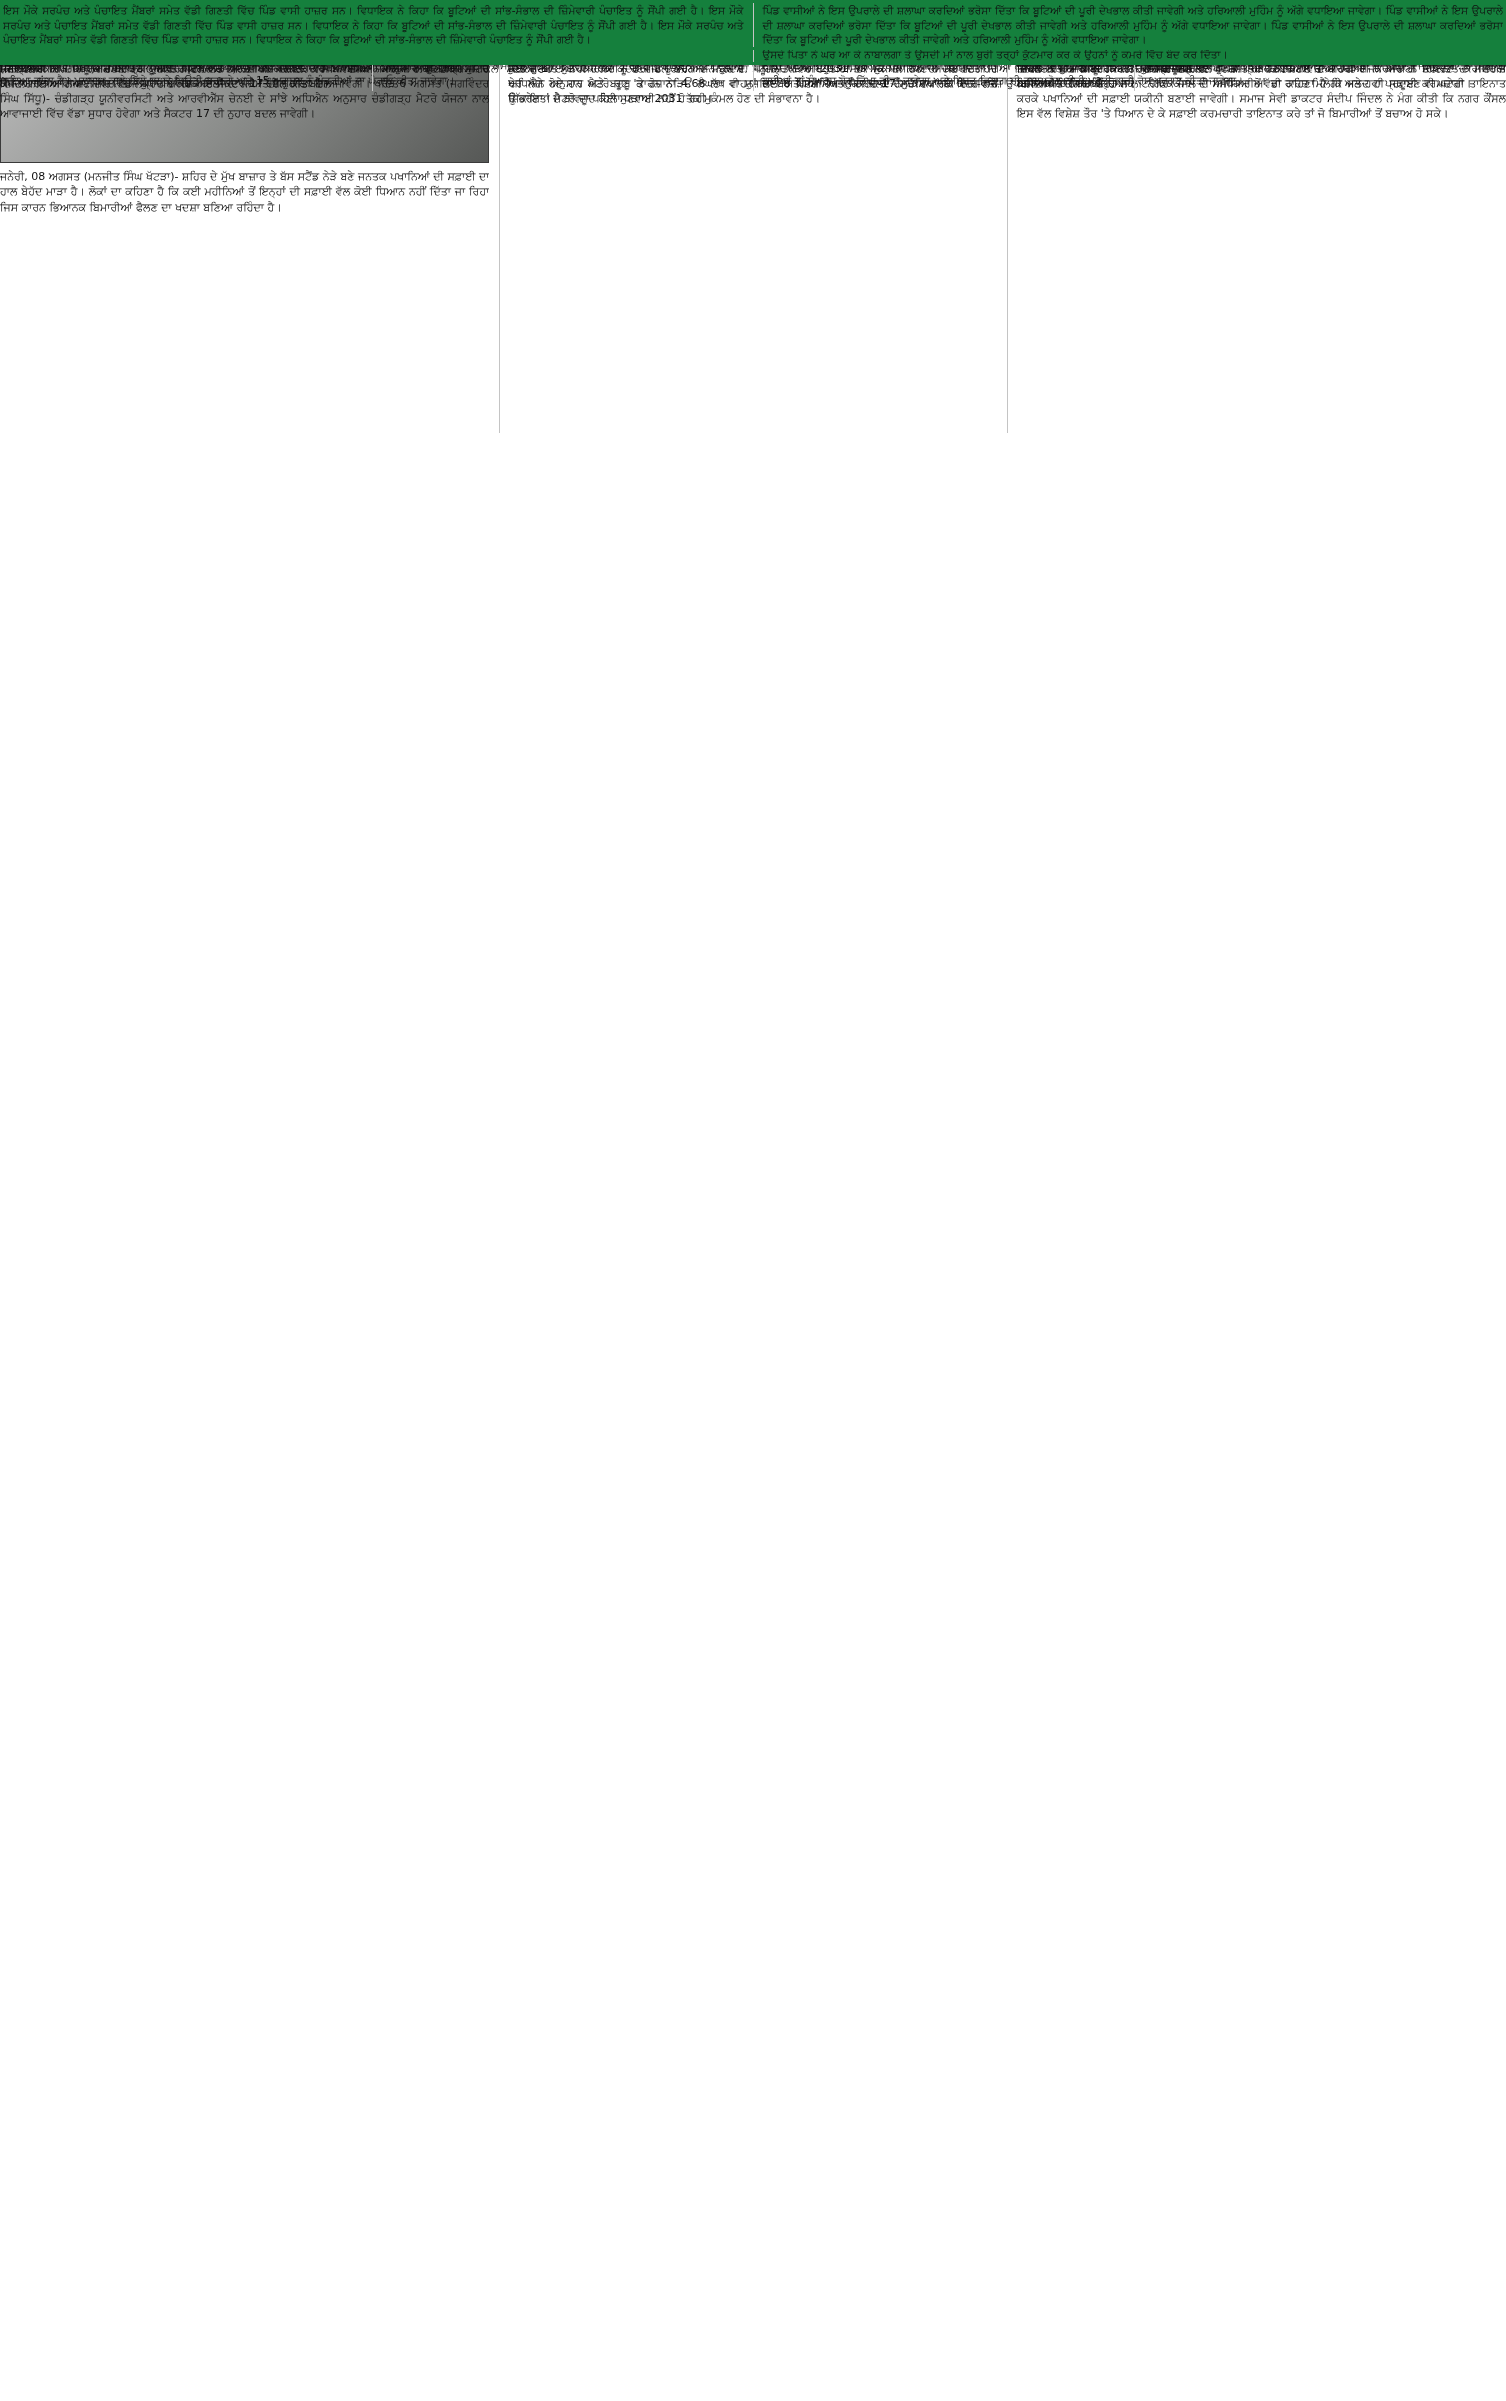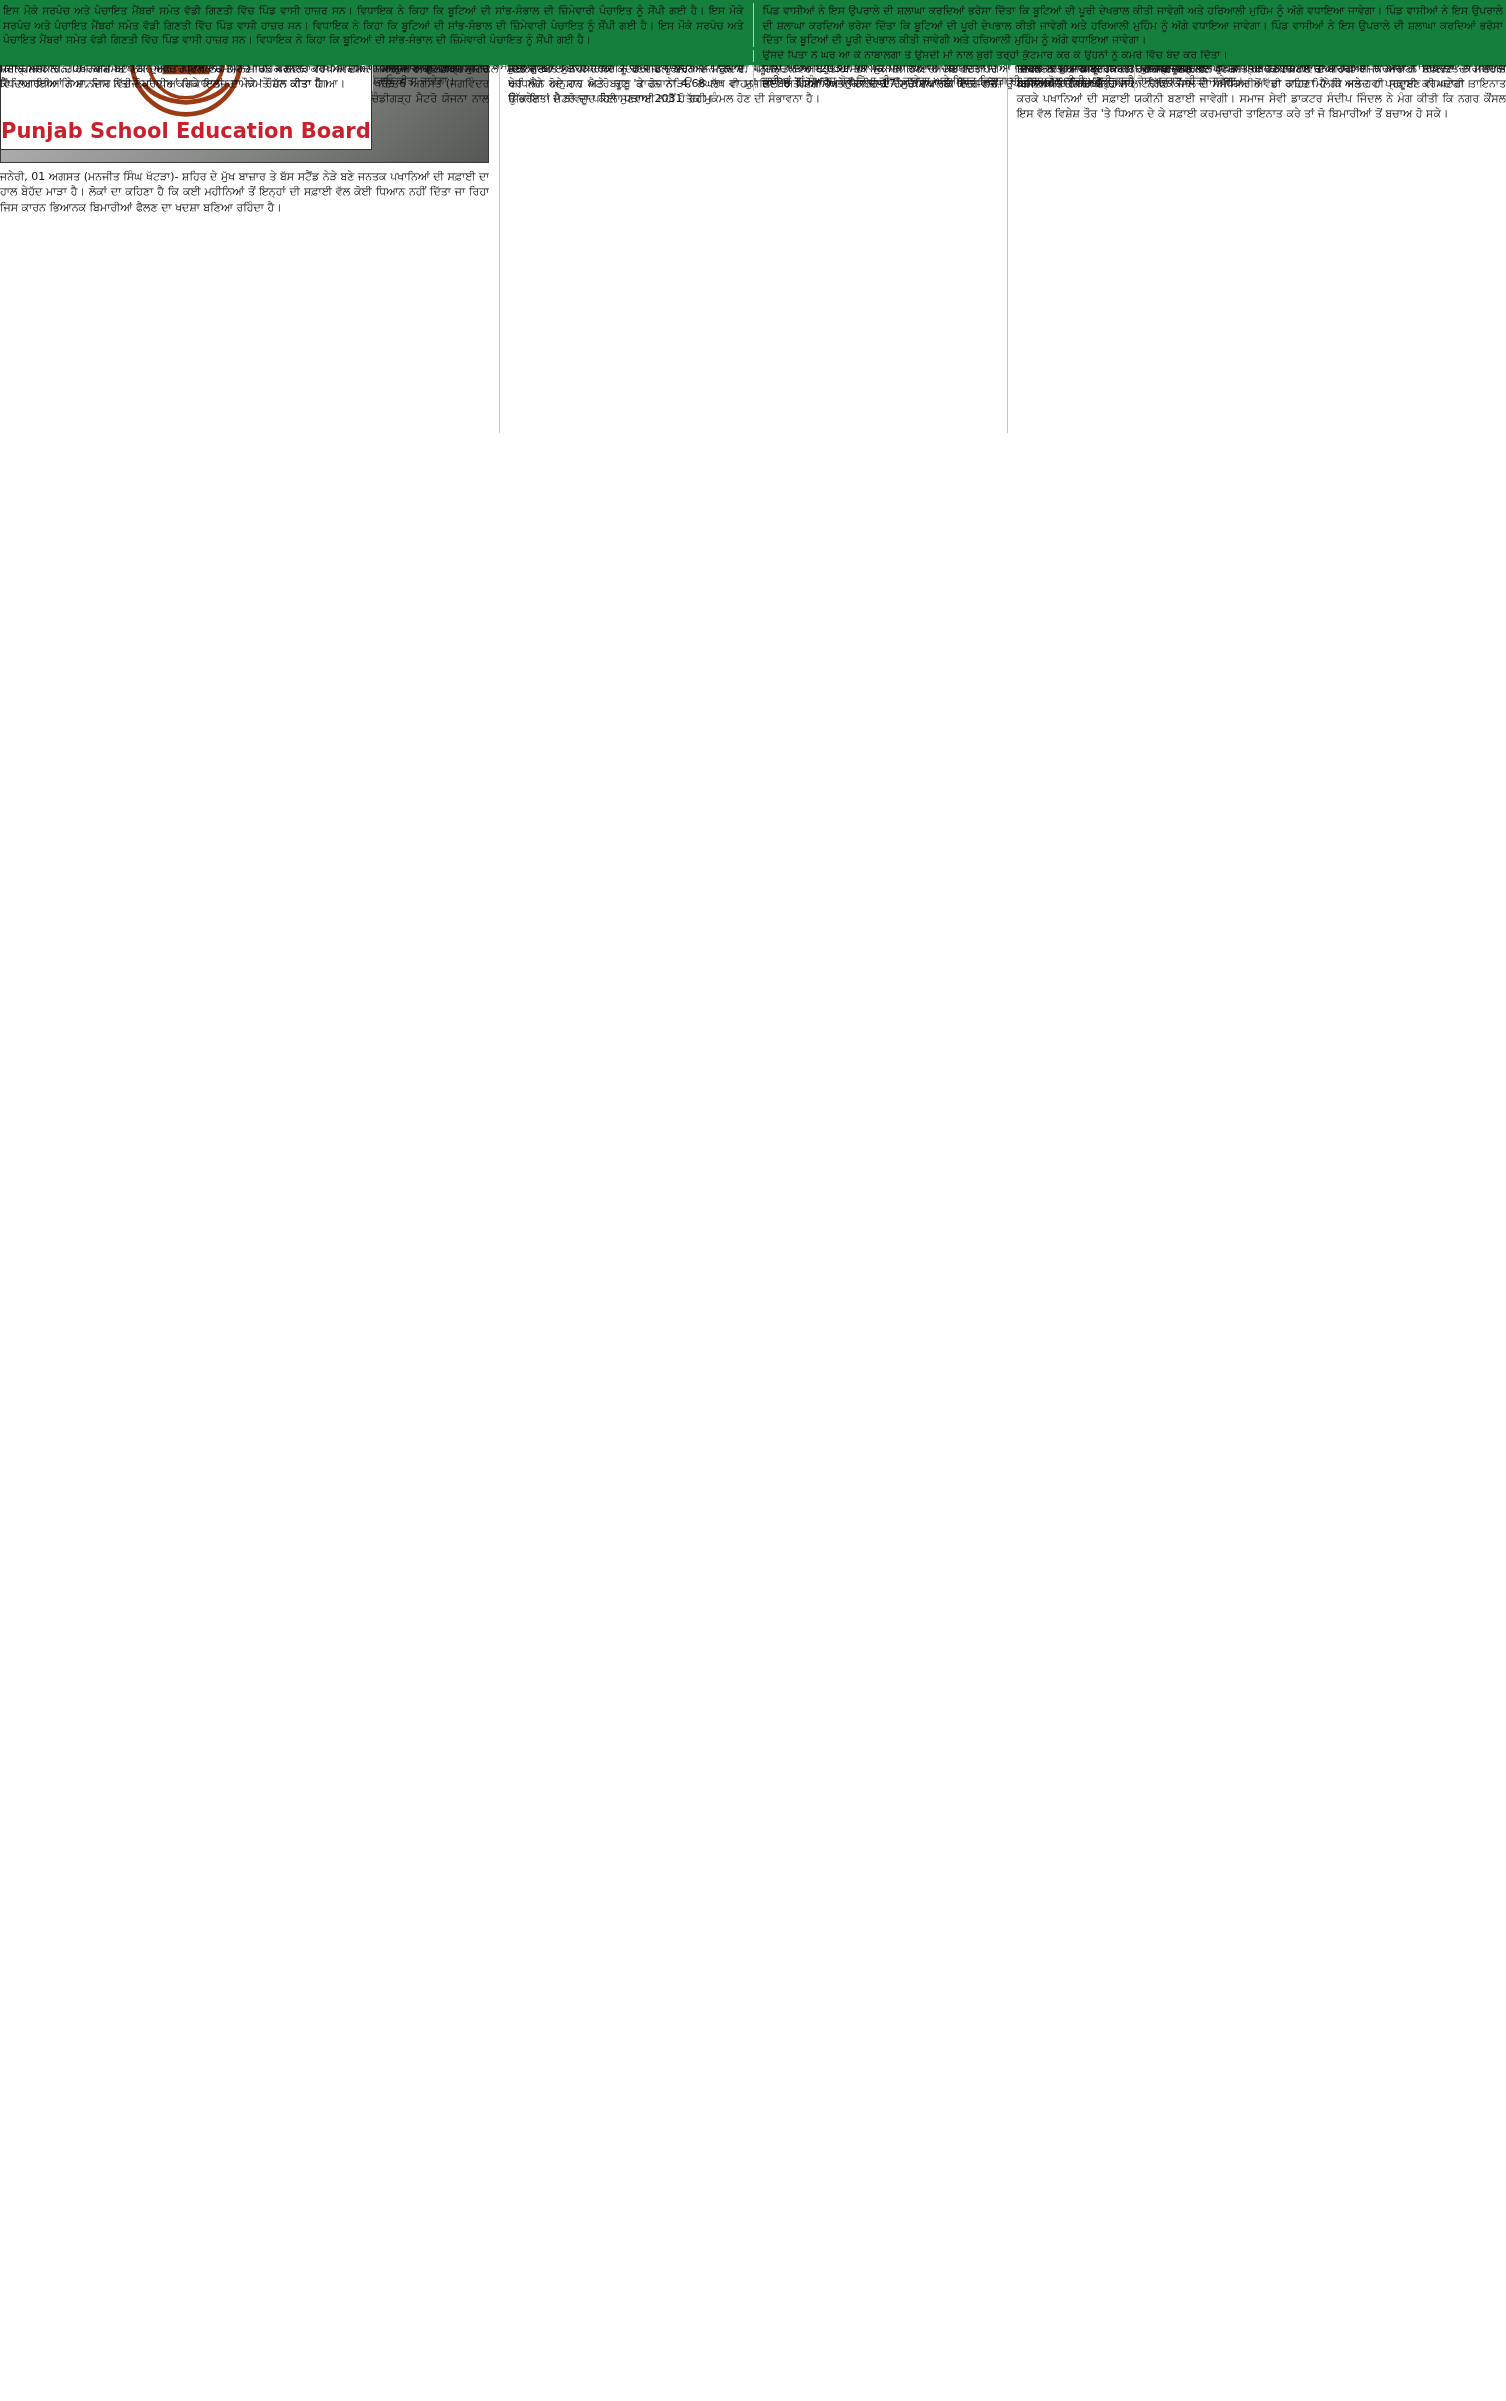--- a/index.html
+++ b/index.html
@@ -53,21 +53,21 @@
   <div class="abs date-pill" style="left:295;top:20;width:770;height:72">ਬੁੱਧਵਾਰ 7 ਅਗਸਤ, 2024</div>
   <div class="abs tagline" style="left:1600;top:12;width:310">A Leading Punjabi Daily</div>
   <div class="abs masthead" style="left:1560;top:30;width:352">ਪਹਿਰੇਦਾਰ</div>
   <div class="abs" style="left:0;top:96;width:1765;height:4;background:#c9202b"></div>
 
   <div class="abs hl" style="left:8;top:106;width:684;height:96;font-size:34px">ਜਨਤਕ ਪਖਾਨਿਆਂ ਦੀ ਸਫ਼ਾਈ ਦਾ ਹਾਲ ਮਾੜਾ, ਭਿਆਨਕ ਬਿਮਾਰੀਆਂ ਫੈਲਣ ਦਾ ਖਦਸ਼ਾ</div>
   <div class="abs" style="left:8;top:206;width:684;height:556">
     <div class="cols ruled">
       <div>
         <div class="photo g-gray" style="height:161px;margin-bottom:6.3px"></div>
-        <div class="body-txt" style="height:264px">ਜਨੇਰੀ, 01 ਅਗਸਤ (ਮਨਜੀਤ ਸਿੰਘ ਖੱਟੜਾ)- ਸ਼ਹਿਰ ਦੇ ਮੁੱਖ ਬਾਜ਼ਾਰ ਤੇ ਬੱਸ ਸਟੈਂਡ ਨੇੜੇ ਬਣੇ ਜਨਤਕ ਪਖਾਨਿਆਂ ਦੀ ਸਫ਼ਾਈ ਦਾ ਹਾਲ ਬੇਹੱਦ ਮਾੜਾ ਹੈ। ਲੋਕਾਂ ਦਾ ਕਹਿਣਾ ਹੈ ਕਿ ਕਈ ਮਹੀਨਿਆਂ ਤੋਂ ਇਨ੍ਹਾਂ ਦੀ ਸਫ਼ਾਈ ਵੱਲ ਕੋਈ ਧਿਆਨ ਨਹੀਂ ਦਿੱਤਾ ਜਾ ਰਿਹਾ ਜਿਸ ਕਾਰਨ ਭਿਆਨਕ ਬਿਮਾਰੀਆਂ ਫੈਲਣ ਦਾ ਖਦਸ਼ਾ ਬਣਿਆ ਰਹਿੰਦਾ ਹੈ।</div>
+        <div class="body-txt" style="height:264px">ਜਨੇਰੀ, 08 ਅਗਸਤ (ਮਨਜੀਤ ਸਿੰਘ ਖੱਟੜਾ)- ਸ਼ਹਿਰ ਦੇ ਮੁੱਖ ਬਾਜ਼ਾਰ ਤੇ ਬੱਸ ਸਟੈਂਡ ਨੇੜੇ ਬਣੇ ਜਨਤਕ ਪਖਾਨਿਆਂ ਦੀ ਸਫ਼ਾਈ ਦਾ ਹਾਲ ਬੇਹੱਦ ਮਾੜਾ ਹੈ। ਲੋਕਾਂ ਦਾ ਕਹਿਣਾ ਹੈ ਕਿ ਕਈ ਮਹੀਨਿਆਂ ਤੋਂ ਇਨ੍ਹਾਂ ਦੀ ਸਫ਼ਾਈ ਵੱਲ ਕੋਈ ਧਿਆਨ ਨਹੀਂ ਦਿੱਤਾ ਜਾ ਰਿਹਾ ਜਿਸ ਕਾਰਨ ਭਿਆਨਕ ਬਿਮਾਰੀਆਂ ਫੈਲਣ ਦਾ ਖਦਸ਼ਾ ਬਣਿਆ ਰਹਿੰਦਾ ਹੈ।</div>
       </div>
       <div class="body-txt">ਰਣਜੀਤ ਢਿੱਲੋਂ, ਅਮਨ ਕੁਮਾਰ, ਸੋਨੂੰ ਮਿੱਤਲ ਆਦਿ ਨੇ ਦੱਸਿਆ ਕਿ ਪਖਾਨਿਆਂ ਅੰਦਰ ਗੰਦਗੀ ਦੇ ਢੇਰ ਲੱਗੇ ਹੋਏ ਹਨ ਅਤੇ ਬਦਬੂ ਕਾਰਨ ਨੇੜਿਓਂ ਲੰਘਣਾ ਵੀ ਮੁਸ਼ਕਿਲ ਹੋ ਗਿਆ ਹੈ। ਦੁਕਾਨਦਾਰਾਂ ਨੇ ਦੱਸਿਆ ਕਿ ਵਾਰ-ਵਾਰ ਸ਼ਿਕਾਇਤਾਂ ਦੇ ਬਾਵਜੂਦ ਕੋਈ ਸੁਣਵਾਈ ਨਹੀਂ ਹੋ ਰਹੀ। ਰਣਜੀਤ ਢਿੱਲੋਂ, ਅਮਨ ਕੁਮਾਰ, ਸੋਨੂੰ ਮਿੱਤਲ ਆਦਿ ਨੇ ਦੱਸਿਆ ਕਿ ਪਖਾਨਿਆਂ ਅੰਦਰ ਗੰਦਗੀ ਦੇ ਢੇਰ ਲੱਗੇ ਹੋਏ ਹਨ ਅਤੇ ਬਦਬੂ ਕਾਰਨ ਨੇੜਿਓਂ ਲੰਘਣਾ ਵੀ ਮੁਸ਼ਕਿਲ ਹੋ ਗਿਆ ਹੈ। ਦੁਕਾਨਦਾਰਾਂ ਨੇ ਦੱਸਿਆ ਕਿ ਵਾਰ-ਵਾਰ ਸ਼ਿਕਾਇਤਾਂ ਦੇ ਬਾਵਜੂਦ ਕੋਈ ਸੁਣਵਾਈ ਨਹੀਂ ਹੋ ਰਹੀ। ਰਣਜੀਤ ਢਿੱਲੋਂ, ਅਮਨ ਕੁਮਾਰ, ਸੋਨੂੰ ਮਿੱਤਲ ਆਦਿ ਨੇ ਦੱਸਿਆ ਕਿ ਪਖਾਨਿਆਂ ਅੰਦਰ ਗੰਦਗੀ ਦੇ ਢੇਰ ਲੱਗੇ ਹੋਏ ਹਨ ਅਤੇ ਬਦਬੂ ਕਾਰਨ ਨੇੜਿਓਂ ਲੰਘਣਾ ਵੀ ਮੁਸ਼ਕਿਲ ਹੋ ਗਿਆ ਹੈ। ਦੁਕਾਨਦਾਰਾਂ ਨੇ ਦੱਸਿਆ ਕਿ ਵਾਰ-ਵਾਰ ਸ਼ਿਕਾਇਤਾਂ ਦੇ ਬਾਵਜੂਦ ਕੋਈ ਸੁਣਵਾਈ ਨਹੀਂ ਹੋ ਰਹੀ।</div>
       <div class="body-txt">ਨਗਰ ਕੌਂਸਲ ਦੇ ਅਧਿਕਾਰੀਆਂ ਦਾ ਕਹਿਣਾ ਹੈ ਕਿ ਜਲਦ ਹੀ ਸਫ਼ਾਈ ਕਰਮਚਾਰੀ ਤਾਇਨਾਤ ਕਰਕੇ ਪਖਾਨਿਆਂ ਦੀ ਸਫ਼ਾਈ ਯਕੀਨੀ ਬਣਾਈ ਜਾਵੇਗੀ। ਸਮਾਜ ਸੇਵੀ ਡਾਕਟਰ ਸੰਦੀਪ ਜਿੰਦਲ ਨੇ ਮੰਗ ਕੀਤੀ ਕਿ ਨਗਰ ਕੌਂਸਲ ਇਸ ਵੱਲ ਵਿਸ਼ੇਸ਼ ਤੌਰ 'ਤੇ ਧਿਆਨ ਦੇ ਕੇ ਸਫ਼ਾਈ ਕਰਮਚਾਰੀ ਤਾਇਨਾਤ ਕਰੇ ਤਾਂ ਜੋ ਬਿਮਾਰੀਆਂ ਤੋਂ ਬਚਾਅ ਹੋ ਸਕੇ। ਨਗਰ ਕੌਂਸਲ ਦੇ ਅਧਿਕਾਰੀਆਂ ਦਾ ਕਹਿਣਾ ਹੈ ਕਿ ਜਲਦ ਹੀ ਸਫ਼ਾਈ ਕਰਮਚਾਰੀ ਤਾਇਨਾਤ ਕਰਕੇ ਪਖਾਨਿਆਂ ਦੀ ਸਫ਼ਾਈ ਯਕੀਨੀ ਬਣਾਈ ਜਾਵੇਗੀ। ਸਮਾਜ ਸੇਵੀ ਡਾਕਟਰ ਸੰਦੀਪ ਜਿੰਦਲ ਨੇ ਮੰਗ ਕੀਤੀ ਕਿ ਨਗਰ ਕੌਂਸਲ ਇਸ ਵੱਲ ਵਿਸ਼ੇਸ਼ ਤੌਰ 'ਤੇ ਧਿਆਨ ਦੇ ਕੇ ਸਫ਼ਾਈ ਕਰਮਚਾਰੀ ਤਾਇਨਾਤ ਕਰੇ ਤਾਂ ਜੋ ਬਿਮਾਰੀਆਂ ਤੋਂ ਬਚਾਅ ਹੋ ਸਕੇ। ਨਗਰ ਕੌਂਸਲ ਦੇ ਅਧਿਕਾਰੀਆਂ ਦਾ ਕਹਿਣਾ ਹੈ ਕਿ ਜਲਦ ਹੀ ਸਫ਼ਾਈ ਕਰਮਚਾਰੀ ਤਾਇਨਾਤ ਕਰਕੇ ਪਖਾਨਿਆਂ ਦੀ ਸਫ਼ਾਈ ਯਕੀਨੀ ਬਣਾਈ ਜਾਵੇਗੀ। ਸਮਾਜ ਸੇਵੀ ਡਾਕਟਰ ਸੰਦੀਪ ਜਿੰਦਲ ਨੇ ਮੰਗ ਕੀਤੀ ਕਿ ਨਗਰ ਕੌਂਸਲ ਇਸ ਵੱਲ ਵਿਸ਼ੇਸ਼ ਤੌਰ 'ਤੇ ਧਿਆਨ ਦੇ ਕੇ ਸਫ਼ਾਈ ਕਰਮਚਾਰੀ ਤਾਇਨਾਤ ਕਰੇ ਤਾਂ ਜੋ ਬਿਮਾਰੀਆਂ ਤੋਂ ਬਚਾਅ ਹੋ ਸਕੇ।</div>
     </div>
   </div>
   <div class="abs vrule" style="left:699;top:108;width:1;height:656"></div>
 
   <div class="abs hl" style="left:706;top:112;width:478;height:84;font-size:21px">ਗੋਲਡਨ ਏਰਾ ਮਿਲੇਨਿਯਮ ਸਕੂਲ ਸੁਲਤਾਨਪੁਰ ਬਧਰਾਵਾਂ ਦੇ ਵਿਦਿਆਰਥੀਆਂ ਨੇ ਜੋਨਲ ਖੇਡਾਂ ਵਿੱਚ ਮੱਲਾਂ ਮਾਰ ਕੇ ਜਿਲ੍ਹੇ ਵਿੱਚ ਮਨਵਾਇਆ ਲੋਹਾ</div>
   <div class="abs photo g-field" style="left:706;top:200;width:478;height:200"></div>
   <div class="abs" style="left:706;top:408;width:478;height:354">
@@ -104,36 +104,20 @@
     </div>
   </div>
   <div class="abs hrule" style="left:8;top:1844;width:470;height:1"></div>
 
   <div class="abs hl" style="left:8;top:1848;width:470;height:26;font-size:15px">ਪ੍ਰੈਸ ਐਸੋਸੀਏਸ਼ਨ ਮੱਖੂ ਦੇ ਪੱਤਰਕਾਰਾਂ ਦੀ ਮਹੀਨਾਵਾਰੀ ਮੀਟਿੰਗ ਹੋਈ</div>
   <div class="abs photo g-meeting" style="left:8;top:1878;width:470;height:162"></div>
   <div class="abs body-txt" style="left:8;top:2046;width:470;height:40;font-size:10.2px">ਮੱਖੂ, 6 ਅਗਸਤ (ਬਲਵਿੰਦਰ ਸਿੰਘ)- ਪ੍ਰੈਸ ਐਸੋਸੀਏਸ਼ਨ ਮੱਖੂ ਦੇ ਪੱਤਰਕਾਰਾਂ ਦੀ ਮਹੀਨਾਵਾਰੀ ਮੀਟਿੰਗ ਹੋਈ ਜਿਸ ਵਿੱਚ ਜਥੇਬੰਦਕ ਮਸਲਿਆਂ ਉੱਤੇ ਵਿਚਾਰ ਵਟਾਂਦਰਾ ਕੀਤਾ ਗਿਆ। ਇਸ ਮੌਕੇ ਲਖਵਿੰਦਰ ਸਿੰਘ ਸੂਬੇਦਾਰ, ਪ੍ਰੇਮ ਅਹੂਜਾ, ਰਛਪਾਲ ਸਿੰਘ ਸੰਧੂ, ਮਨਜੀਤ ਸਿੰਘ ਧੰਜੂ ਹਾਜ਼ਰ ਸਨ।</div>
   <div class="abs hrule" style="left:8;top:2088;width:470;height:1"></div>
 
   <div class="abs hl" style="left:8;top:2094;width:470;height:92;font-size:25px">ਪੰਜਾਬ ਸਕੂਲ ਸਿੱਖਿਆ ਵਿਭਾਗ ਵੱਲੋਂ ਬਦਲੀਆਂ ਸਬੰਧੀ ਅਰਜ਼ੀ ਦੇਣ ਦੀ ਮਿਤੀ ਵਿੱਚ ਵਾਧਾ</div>
-  <div class="abs pseb-box" style="left:8;top:2190;width:470;height:210">
-    <svg width="118" height="118" viewBox="0 0 100 100">
-      <circle cx="50" cy="50" r="46" fill="none" stroke="#9a3b13" stroke-width="4"></circle>
-      <circle cx="50" cy="50" r="32" fill="none" stroke="#9a3b13" stroke-width="3"></circle>
-      <path d="M30 62 a20 20 0 0 1 40 0 z" fill="#9a3b13"></path>
-      <g stroke="#9a3b13" stroke-width="2">
-        <line x1="50" y1="28" x2="50" y2="38"></line>
-          <line x1="36" y1="32" x2="41" y2="41"></line>
-        <line x1="64" y1="32" x2="59" y2="41"></line>
-          <line x1="28" y1="44" x2="37" y2="48"></line>
-        <line x1="72" y1="44" x2="63" y2="48"></line>
-      </g>
-      <path d="M14 70 q10 14 36 16 q26 -2 36 -16" fill="none" stroke="#9a3b13" stroke-width="4"></path>
-    </svg>
-    <div class="pseb-text">Punjab School Education Board</div>
-  </div>
   <div class="abs cream body-txt" style="left:8;top:2404;width:470;height:134;font-size:11.4px;padding:3.1px">ਚੰਡੀਗੜ੍ਹ, 6 ਅਗਸਤ, (ਮਨਜੀਤ ਸਿੰਘ ਚਾਨਾ)- ਪੰਜਾਬ ਸਕੂਲ ਸਿੱਖਿਆ ਵਿਭਾਗ ਵੱਲੋਂ ਅਧਿਆਪਕਾਂ ਦੀਆਂ ਆਮ ਬਦਲੀਆਂ ਲਈ ਅਰਜ਼ੀਆਂ ਦੇਣ ਦੀ ਮਿਤੀ ਵਿੱਚ 10 ਅਗਸਤ, 2024 ਤੱਕ ਵਾਧਾ ਕਰ ਦਿੱਤਾ ਗਿਆ ਹੈ। ਇਸ ਸਬੰਧੀ ਜਾਣਕਾਰੀ ਦਿੰਦਿਆਂ ਵਿਭਾਗ ਦੇ ਬੁਲਾਰੇ ਨੇ ਦੱਸਿਆ ਕਿ ਅਧਿਆਪਕਾਂ ਦੀਆਂ ਬਦਲੀਆਂ ਸਬੰਧੀ ਪੋਰਟਲ 25 ਜੁਲਾਈ 2024 ਤੋਂ 5 ਅਗਸਤ 2024 ਤੱਕ ਖੋਲ੍ਹਿਆ ਗਿਆ ਸੀ ਪਰੰਤੂ ਵੈਬਸਾਈਟ ਡਾਊਨ ਹੋਣ ਕਾਰਨ ਅਧਿਆਪਕ ਆਪਣੀਆਂ ਅਰਜ਼ੀਆਂ ਦਾਇਰ ਨਹੀਂ ਕਰ ਸਕੇ। ਜਿਸ ਨੂੰ ਧਿਆਨ ਵਿੱਚ ਰੱਖਦਿਆਂ ਬਦਲੀਆਂ ਸਬੰਧੀ ਆਨਲਾਈਨ ਅਰਜ਼ੀਆਂ ਦੇਣ ਦੀ ਮਿਤੀ ਵਿੱਚ 10 ਅਗਸਤ 2024 ਤੱਕ ਵਾਧਾ ਕੀਤਾ ਗਿਆ ਹੈ।</div>
 
   <div class="abs hrule" style="left:0;top:2540;width:1919;height:2"></div>
 
   <div class="abs hl" style="left:8;top:2548;width:682;height:88;font-size:23.6px">ਮਾਤਾ ਜਰਨੈਲ ਕੌਰ ਮੈਮੋਰੀਅਲ ਕਾਲਜ ਆਫ ਫਾਰਮੇਸੀ, ਸ੍ਰੀ ਮੁਕਤਸਰ ਸਾਹਿਬ ਦਾ ਨਤੀਜਾ ਰਿਹਾ, ਸ਼ਾਨਦਾਰ</div>
   <div class="abs" style="left:8;top:2642;width:682;height:410">
     <div class="cols ruled">
       <div class="body-txt">ਸ੍ਰੀ ਮੁਕਤਸਰ ਸਾਹਿਬ/ਮੰਡੀ ਕਿਲ੍ਹਿਆਂਵਾਲੀ, 06 ਅਗਸਤ (ਬੀ ਆਰ ਗੋਇਲ/ਵਰਮਾ)- ਮਾਤਾ ਜਰਨੈਲ ਕੌਰ ਮੈਮੋਰੀਅਲ ਕਾਲਜ ਆਫ ਫਾਰਮੇਸੀ ਦੇ ਵਿਦਿਆਰਥੀਆਂ ਨੇ ਸ਼ਾਨਦਾਰ ਨਤੀਜੇ ਪ੍ਰਾਪਤ ਕਰਕੇ ਕਾਲਜ ਦਾ ਨਾਮ ਰੌਸ਼ਨ ਕੀਤਾ ਹੈ। ਸ੍ਰੀ ਮੁਕਤਸਰ ਸਾਹਿਬ/ਮੰਡੀ ਕਿਲ੍ਹਿਆਂਵਾਲੀ, 06 ਅਗਸਤ (ਬੀ ਆਰ ਗੋਇਲ/ਵਰਮਾ)- ਮਾਤਾ ਜਰਨੈਲ ਕੌਰ ਮੈਮੋਰੀਅਲ ਕਾਲਜ ਆਫ ਫਾਰਮੇਸੀ ਦੇ ਵਿਦਿਆਰਥੀਆਂ ਨੇ ਸ਼ਾਨਦਾਰ ਨਤੀਜੇ ਪ੍ਰਾਪਤ ਕਰਕੇ ਕਾਲਜ ਦਾ ਨਾਮ ਰੌਸ਼ਨ ਕੀਤਾ ਹੈ। ਸ੍ਰੀ ਮੁਕਤਸਰ ਸਾਹਿਬ/ਮੰਡੀ ਕਿਲ੍ਹਿਆਂਵਾਲੀ, 06 ਅਗਸਤ (ਬੀ ਆਰ ਗੋਇਲ/ਵਰਮਾ)- ਮਾਤਾ ਜਰਨੈਲ ਕੌਰ ਮੈਮੋਰੀਅਲ ਕਾਲਜ ਆਫ ਫਾਰਮੇਸੀ ਦੇ ਵਿਦਿਆਰਥੀਆਂ ਨੇ ਸ਼ਾਨਦਾਰ ਨਤੀਜੇ ਪ੍ਰਾਪਤ ਕਰਕੇ ਕਾਲਜ ਦਾ ਨਾਮ ਰੌਸ਼ਨ ਕੀਤਾ ਹੈ।</div>
       <div class="body-txt">ਕਾਲਜ ਦੇ ਚੇਅਰਮੈਨ ਅਤੇ ਪ੍ਰਿੰਸੀਪਲ ਨੇ ਹੋਣਹਾਰ ਵਿਦਿਆਰਥੀਆਂ ਨੂੰ ਵਧਾਈ ਦਿੰਦਿਆਂ ਉਨ੍ਹਾਂ ਦੇ ਉੱਜਵਲ ਭਵਿੱਖ ਦੀ ਕਾਮਨਾ ਕੀਤੀ। ਕਾਲਜ ਦੇ ਚੇਅਰਮੈਨ ਅਤੇ ਪ੍ਰਿੰਸੀਪਲ ਨੇ ਹੋਣਹਾਰ ਵਿਦਿਆਰਥੀਆਂ ਨੂੰ ਵਧਾਈ ਦਿੰਦਿਆਂ ਉਨ੍ਹਾਂ ਦੇ ਉੱਜਵਲ ਭਵਿੱਖ ਦੀ ਕਾਮਨਾ ਕੀਤੀ। ਕਾਲਜ ਦੇ ਚੇਅਰਮੈਨ ਅਤੇ ਪ੍ਰਿੰਸੀਪਲ ਨੇ ਹੋਣਹਾਰ ਵਿਦਿਆਰਥੀਆਂ ਨੂੰ ਵਧਾਈ ਦਿੰਦਿਆਂ ਉਨ੍ਹਾਂ ਦੇ ਉੱਜਵਲ ਭਵਿੱਖ ਦੀ ਕਾਮਨਾ ਕੀਤੀ।</div>
       <div class="body-txt">ਇਸ ਮੌਕੇ ਸਮੂਹ ਸਟਾਫ ਵੱਲੋਂ ਵਿਦਿਆਰਥੀਆਂ ਦਾ ਸਨਮਾਨ ਕੀਤਾ ਗਿਆ ਅਤੇ ਮਾਪਿਆਂ ਨੇ ਵੀ ਖੁਸ਼ੀ ਦਾ ਪ੍ਰਗਟਾਵਾ ਕੀਤਾ। ਹੋਣਹਾਰ ਵਿਦਿਆਰਥੀਆਂ ਨੇ ਆਪਣੀ ਸਫਲਤਾ ਦਾ ਸਿਹਰਾ ਅਧਿਆਪਕਾਂ ਸਿਰ ਬੰਨ੍ਹਿਆ। ਇਸ ਮੌਕੇ ਸਮੂਹ ਸਟਾਫ ਵੱਲੋਂ ਵਿਦਿਆਰਥੀਆਂ ਦਾ ਸਨਮਾਨ ਕੀਤਾ ਗਿਆ ਅਤੇ ਮਾਪਿਆਂ ਨੇ ਵੀ ਖੁਸ਼ੀ ਦਾ ਪ੍ਰਗਟਾਵਾ ਕੀਤਾ। ਹੋਣਹਾਰ ਵਿਦਿਆਰਥੀਆਂ ਨੇ ਆਪਣੀ ਸਫਲਤਾ ਦਾ ਸਿਹਰਾ ਅਧਿਆਪਕਾਂ ਸਿਰ ਬੰਨ੍ਹਿਆ। ਇਸ ਮੌਕੇ ਸਮੂਹ ਸਟਾਫ ਵੱਲੋਂ ਵਿਦਿਆਰਥੀਆਂ ਦਾ ਸਨਮਾਨ ਕੀਤਾ ਗਿਆ ਅਤੇ ਮਾਪਿਆਂ ਨੇ ਵੀ ਖੁਸ਼ੀ ਦਾ ਪ੍ਰਗਟਾਵਾ ਕੀਤਾ। ਹੋਣਹਾਰ ਵਿਦਿਆਰਥੀਆਂ ਨੇ ਆਪਣੀ ਸਫਲਤਾ ਦਾ ਸਿਹਰਾ ਅਧਿਆਪਕਾਂ ਸਿਰ ਬੰਨ੍ਹਿਆ।</div>

